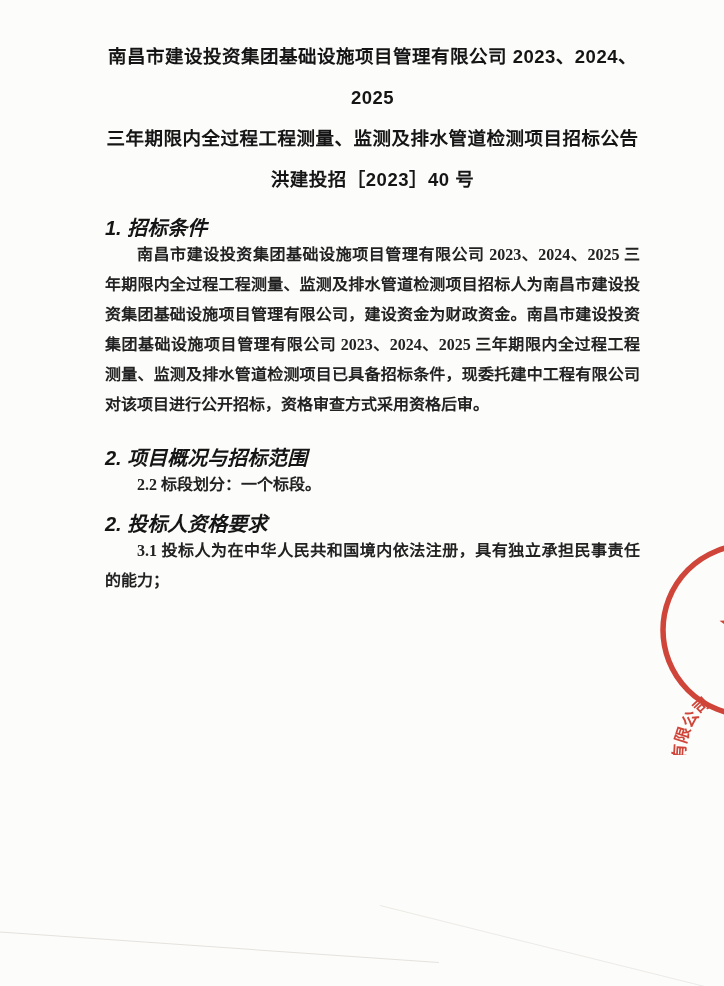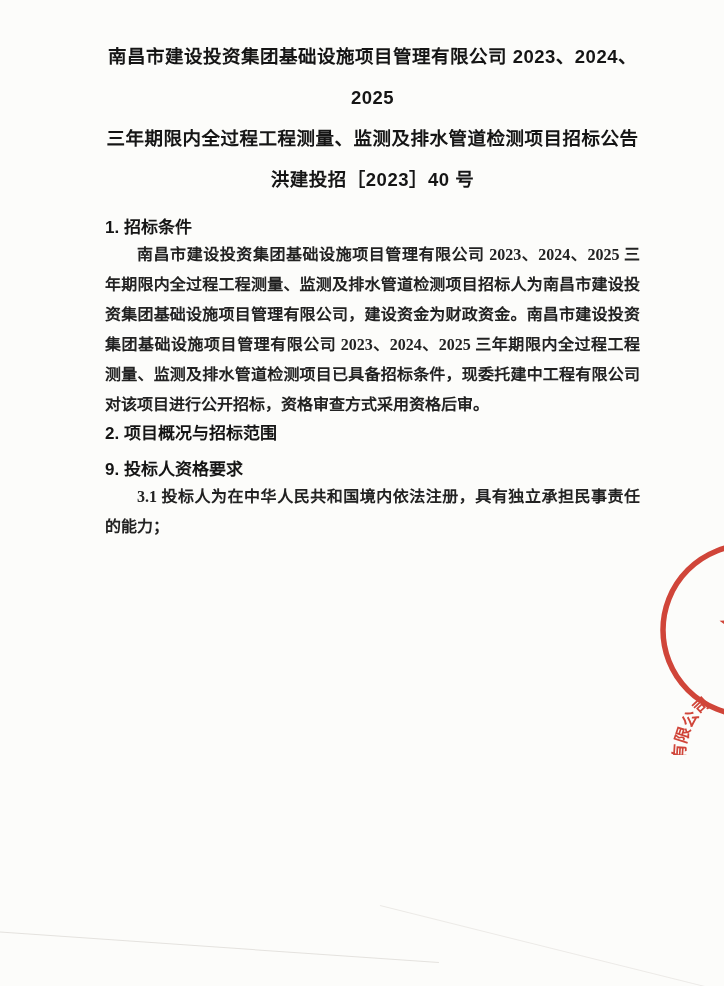--- a/index.html
+++ b/index.html
@@ -48,27 +48,28 @@
     font-family: "Liberation Sans", "DejaVu Sans", sans-serif;
     font-weight: bold;
     font-size: 18.5px;
     line-height: 41px;
     letter-spacing: 0.5px;
     color: #151515;
   }
   .sec-heading {
     font-family: "Liberation Sans", "DejaVu Sans", sans-serif;
     font-weight: bold;
-    font-size: 17px;
+    font-size: 20px;
     line-height: 24px;
     margin: 0;
     color: #151515;
+    font-style: italic;
   }
   .h1 { margin-top: 8px; }
-  .h2 { margin-top: 2px; }
+  .h2 { margin-top: 26px; }
   .h3 { margin-top: 12px; }
   p.body-para {
     font-size: 16px;
     font-weight: 600;
     line-height: 30px;
     margin: 0;
     text-align: justify;
     text-indent: 2em;
     color: #222;
   }
@@ -107,22 +108,23 @@
       <div class="title-line">三年期限内全过程工程测量、监测及排水管道检测项目招标公告</div>
       <div class="title-line">洪建投招［2023］40 号</div>
     </div>
 
     <h2 class="sec-heading h1">1. 招标条件</h2>
 
     <p class="body-para intro"><span class="u">南昌市建设投资集团基础设施项目管理有限公司 2023、2024、2025 三年期限内全过程工程测量、监测及排水管道检测项目</span><span>招标人为</span><span class="u">南昌市建设投资集团基础设施项目管理有限公司</span><span>，建设资金为财政资金。</span><span class="u">南昌市建设投资集团基础设施项目管理有限公司 2023、2024、2025 三年期限内全过程工程测量、监测及排水管道检测项目</span><span>已具备招标条件，现委托</span><span class="u">建中工程有限公司</span><span>对该项目进行公开招标，资格审查方式采用</span><span class="u">资格后审</span><span>。</span></p>
 
     <h2 class="sec-heading h2">2. 项目概况与招标范围</h2>
 
+    <p class="body-para item">2.2 标段划分：一个标段。</p>
 
-    <h2 class="sec-heading h3">9. 投标人资格要求</h2>
+    <h2 class="sec-heading h3">2. 投标人资格要求</h2>
 
     <p class="body-para first-item">3.1 投标人为在中华人民共和国境内依法注册，具有独立承担民事责任的能力；</p>
 
   </div>
 
   <svg class="stamp" width="250" height="250" viewBox="0 0 250 250" aria-hidden="true">
     <circle cx="125" cy="125" r="85" fill="none" stroke="#cd382b" stroke-width="5.5"></circle>
     <path id="sealTextPath" d="M 125 188 A 63 63 0 1 1 124.9 188" fill="none"></path>
     <text class="seal-text" font-size="16" fill="#cd382b">
       <textPath href="#sealTextPath" startOffset="5%">南昌市建设投资集团基础设施项目管理有限公司</textPath>

